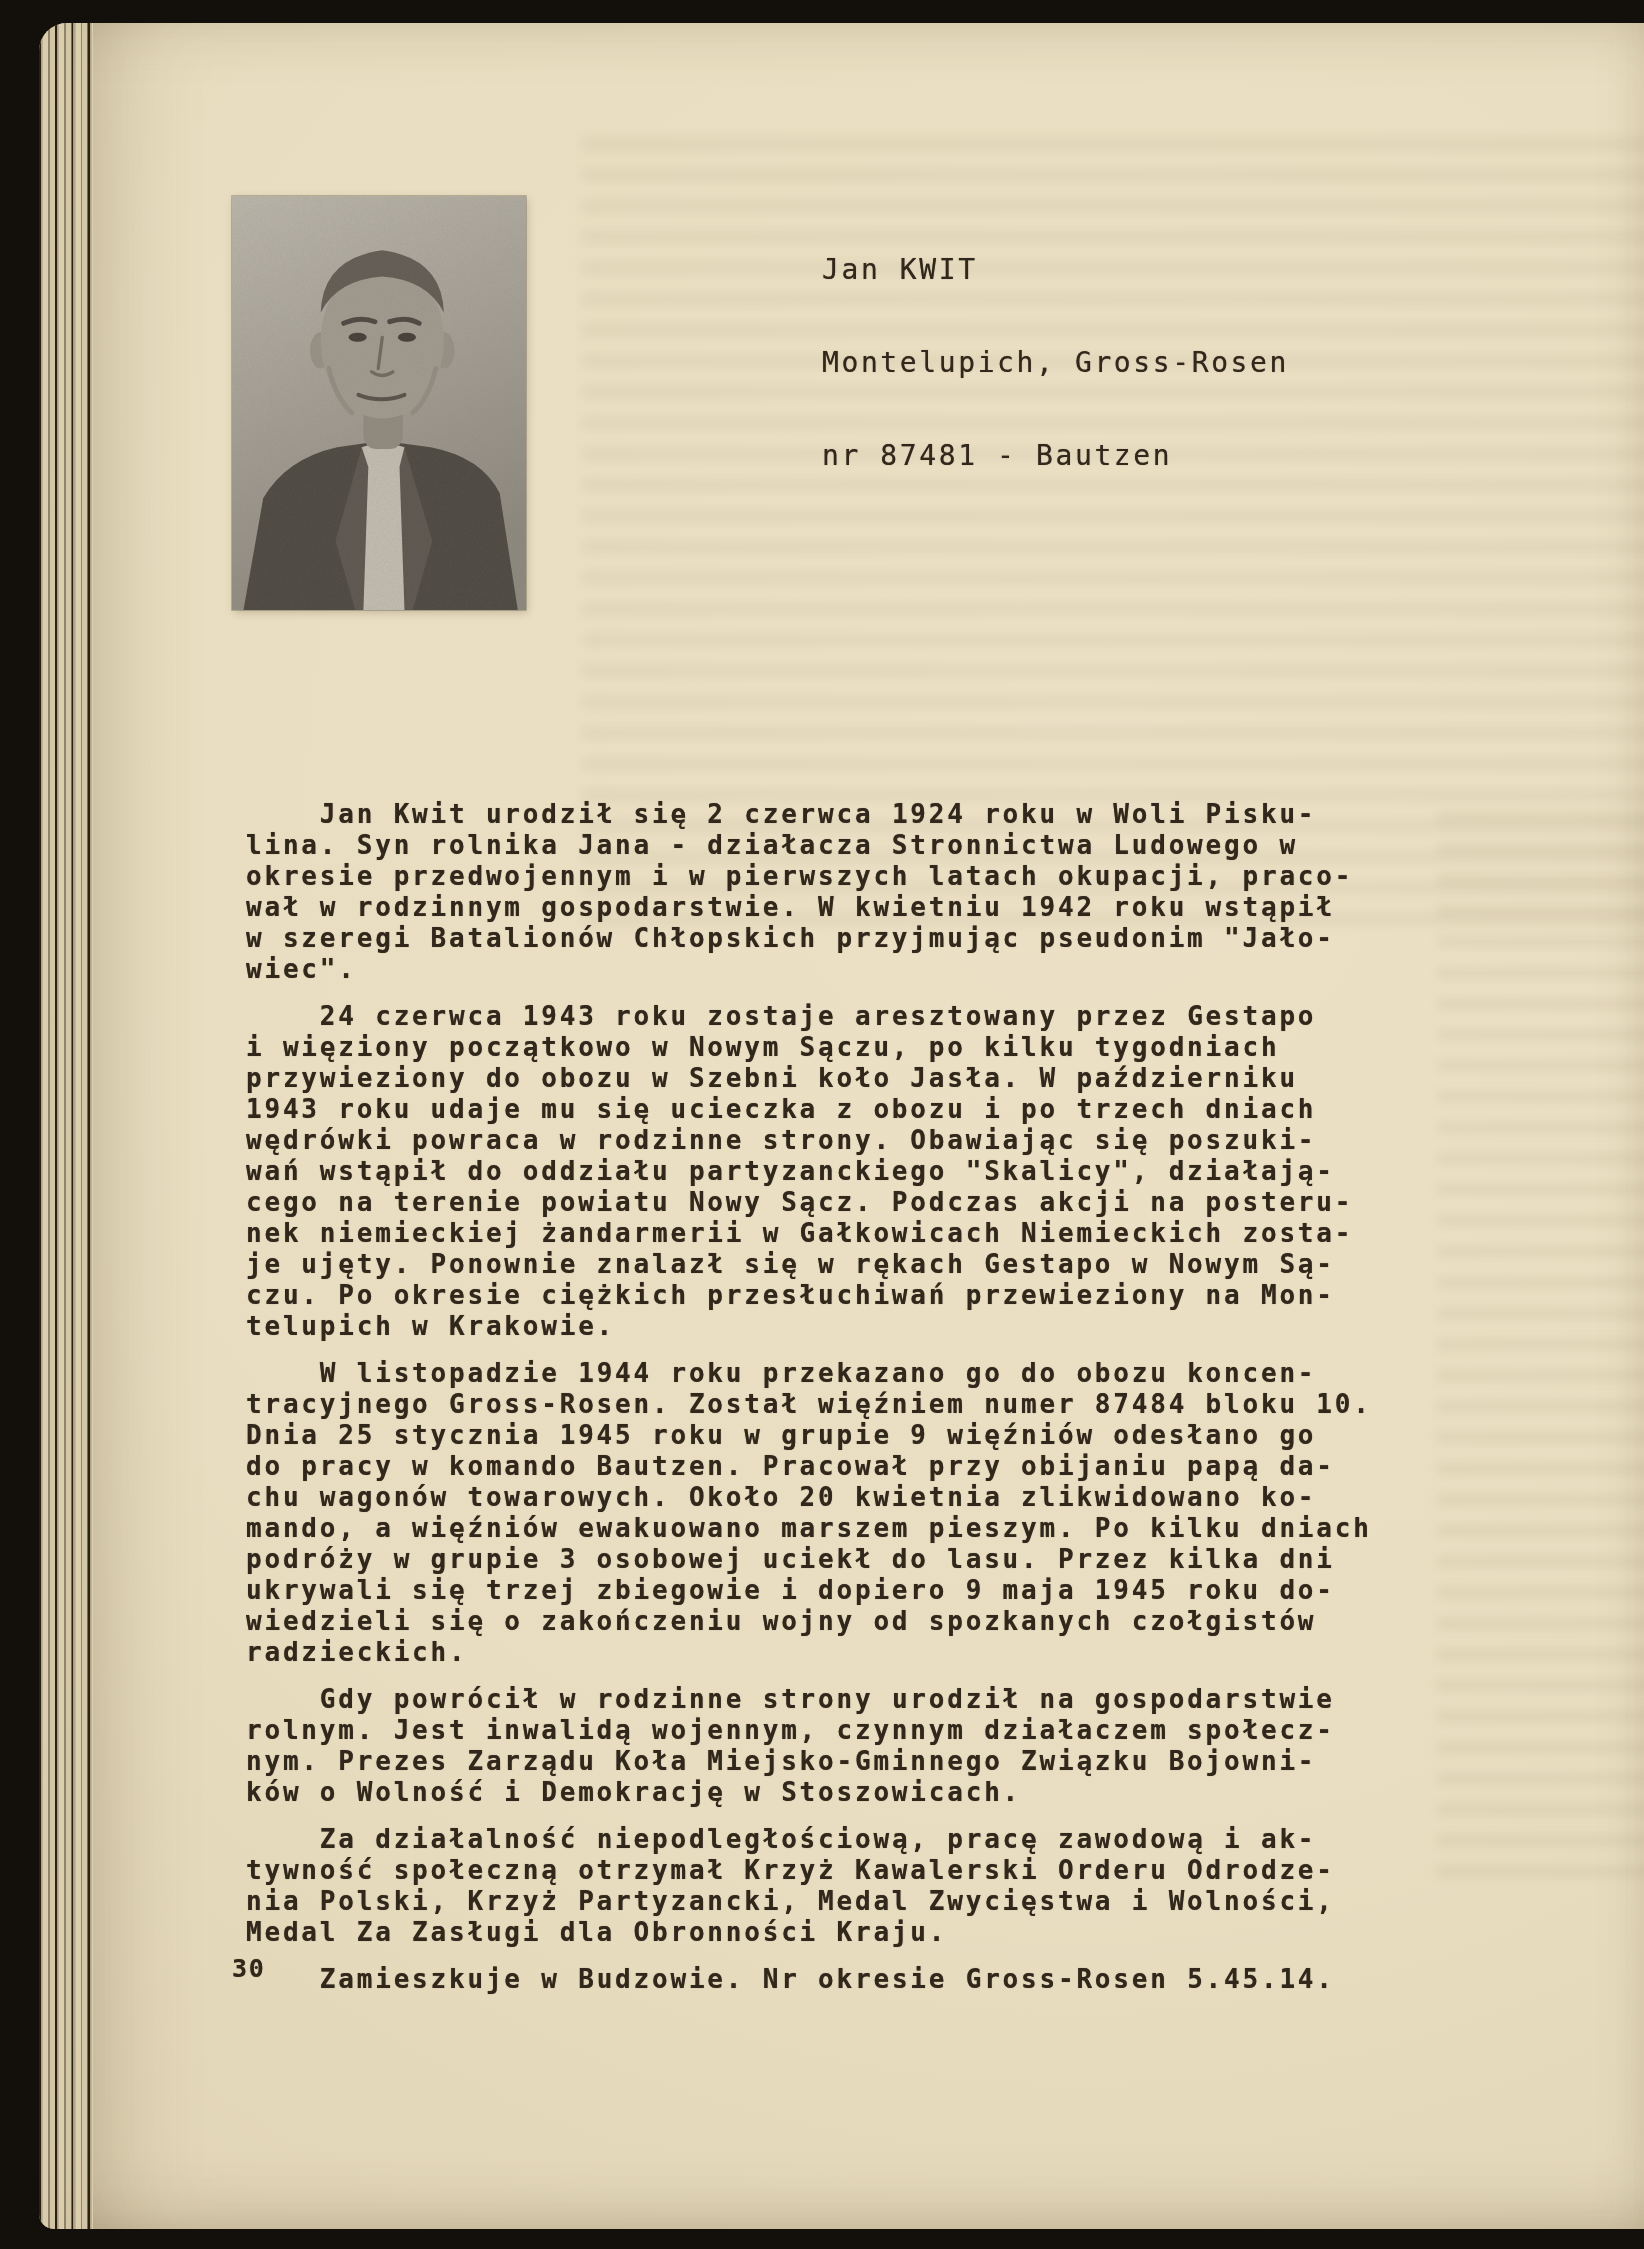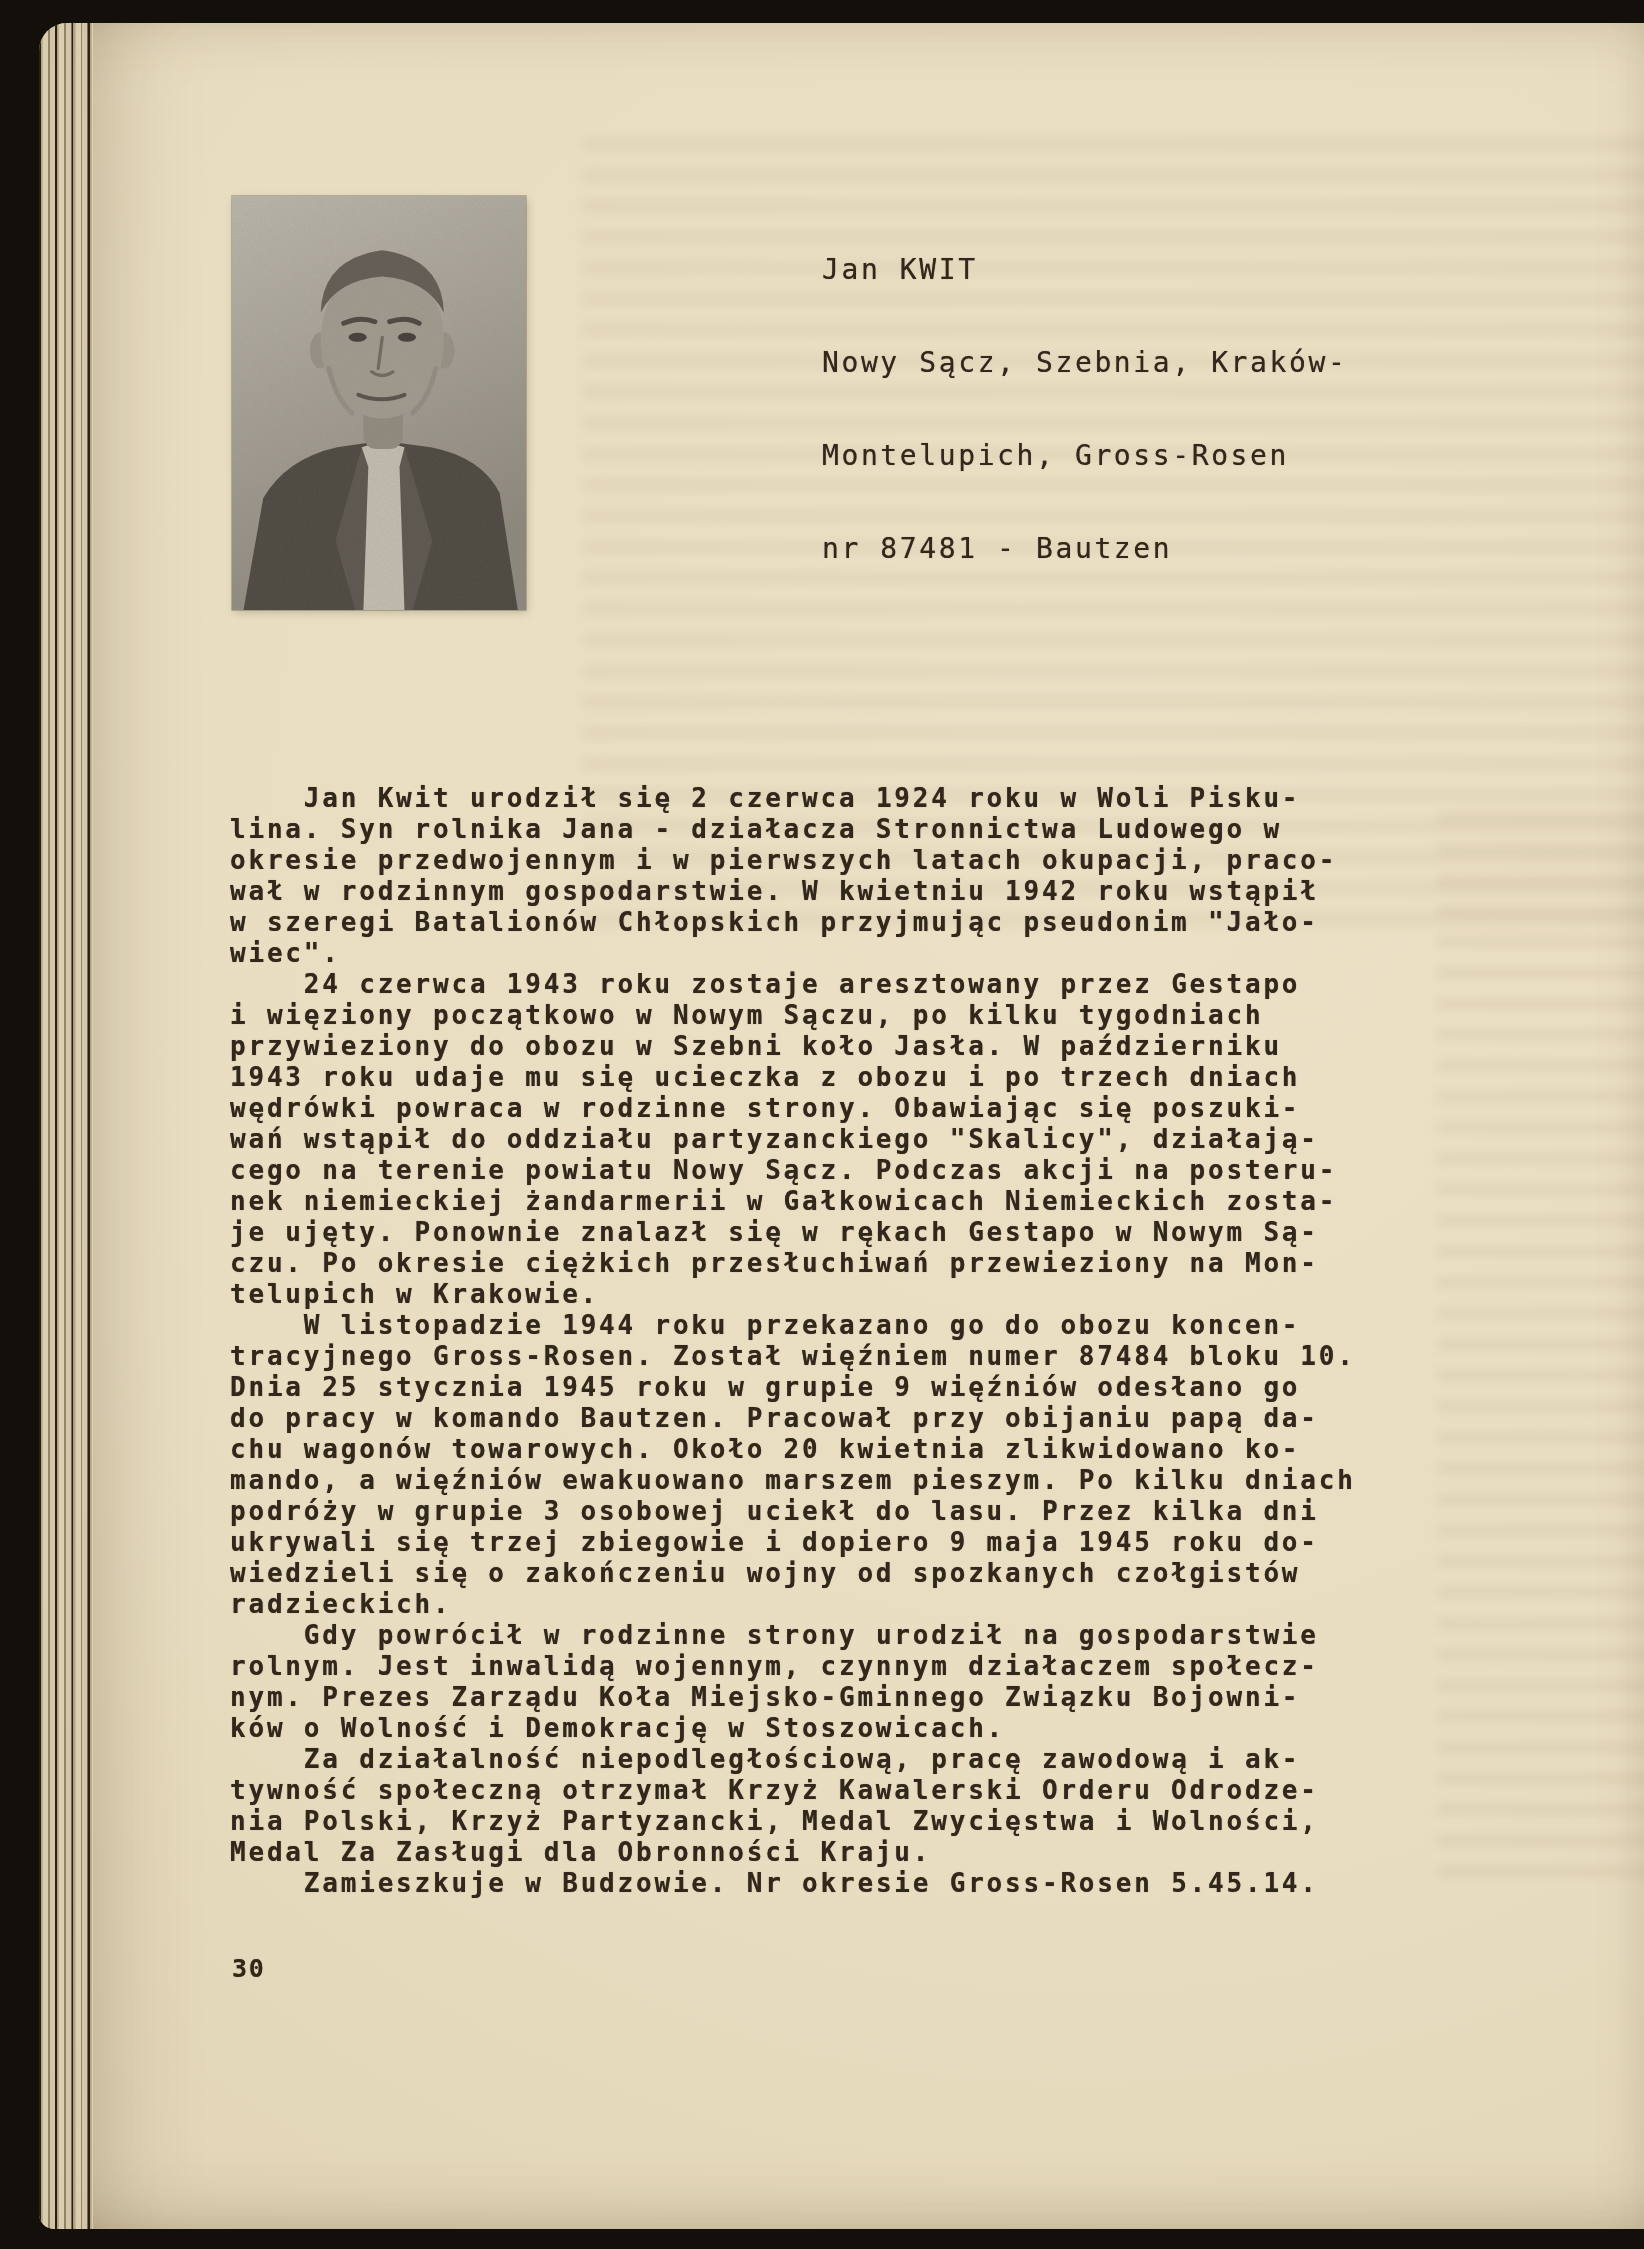--- a/index.html
+++ b/index.html
@@ -96,21 +96,21 @@
     top: 783px;
     width: 1201px;
     font-size: 26px;
     font-weight: 700;
     line-height: 31px;
     letter-spacing: 2.8px;
     color: var(--ink, #31271b);
     text-shadow: 0 0 0.8px rgba(46, 36, 25, 0.6);
   }
   .body-text p {
-    margin: 0;
+    margin: 16px;
     white-space: pre-wrap;
   }
   .page-number {
     position: absolute;
     left: 232px;
     top: 1954px;
     font-size: 25px;
     font-weight: 700;
     letter-spacing: 1.6px;
     color: var(--ink, #31271b);
@@ -170,21 +170,20 @@
 
     <path d="M118 210 q8 36 28 54" stroke="#8e877b" stroke-width="6" fill="none" stroke-linecap="round" opacity="0.6"></path>
     <path d="M248 210 q-8 36 -28 54" stroke="#8e877b" stroke-width="6" fill="none" stroke-linecap="round" opacity="0.6"></path>
 
     <rect x="0" y="0" width="358" height="504" filter="url(#grain)" opacity="0.28"></rect>
   </svg>
 </div>
 
 <div class="header-block">
   <div>Jan KWIT</div>
-  <div>Nowy Sącz, Szebnia, Kraków-</div>
   <div>Montelupich, Gross-Rosen</div>
   <div>nr 87481 - Bautzen</div>
 </div>
 
 <div class="body-text">
   <p>    Jan Kwit urodził się 2 czerwca 1924 roku w Woli Pisku-
 lina. Syn rolnika Jana - działacza Stronnictwa Ludowego w
 okresie przedwojennym i w pierwszych latach okupacji, praco-
 wał w rodzinnym gospodarstwie. W kwietniu 1942 roku wstąpił
 w szeregi Batalionów Chłopskich przyjmując pseudonim "Jało-

